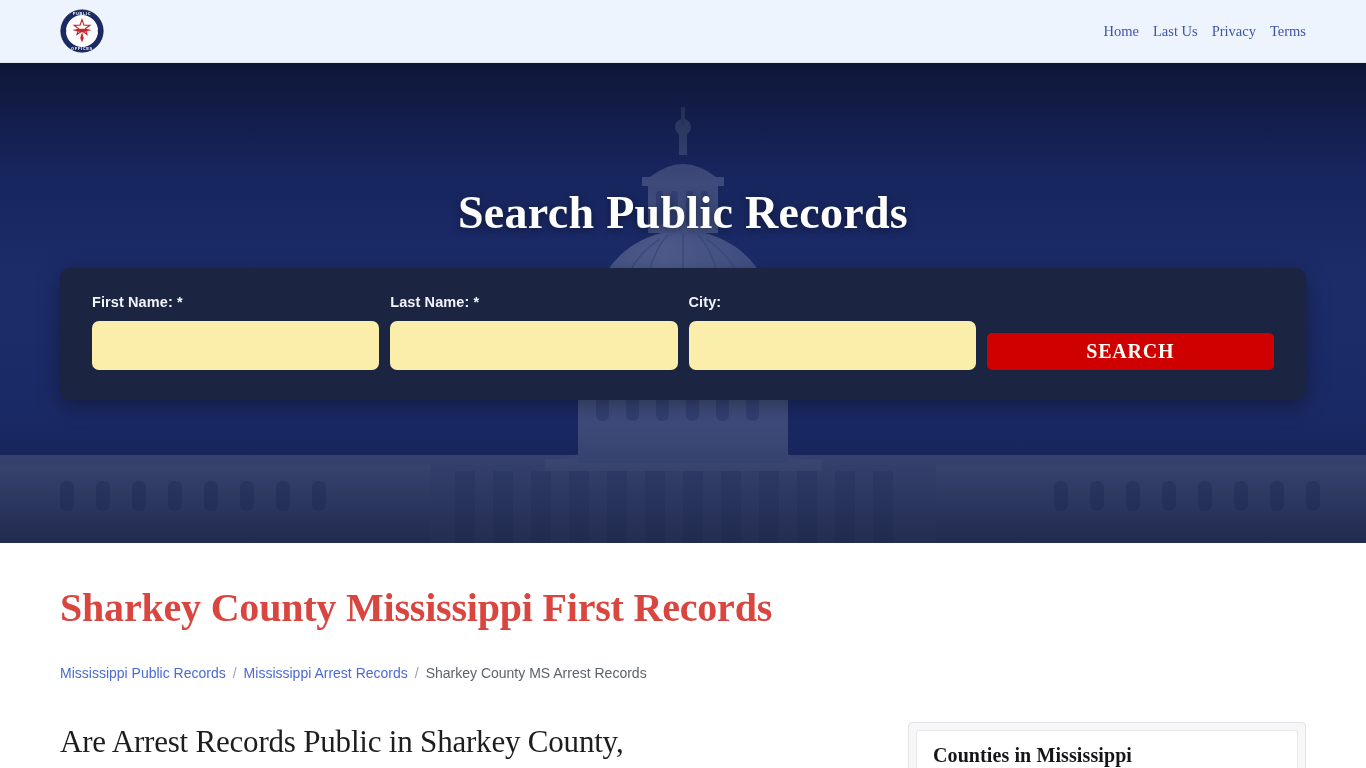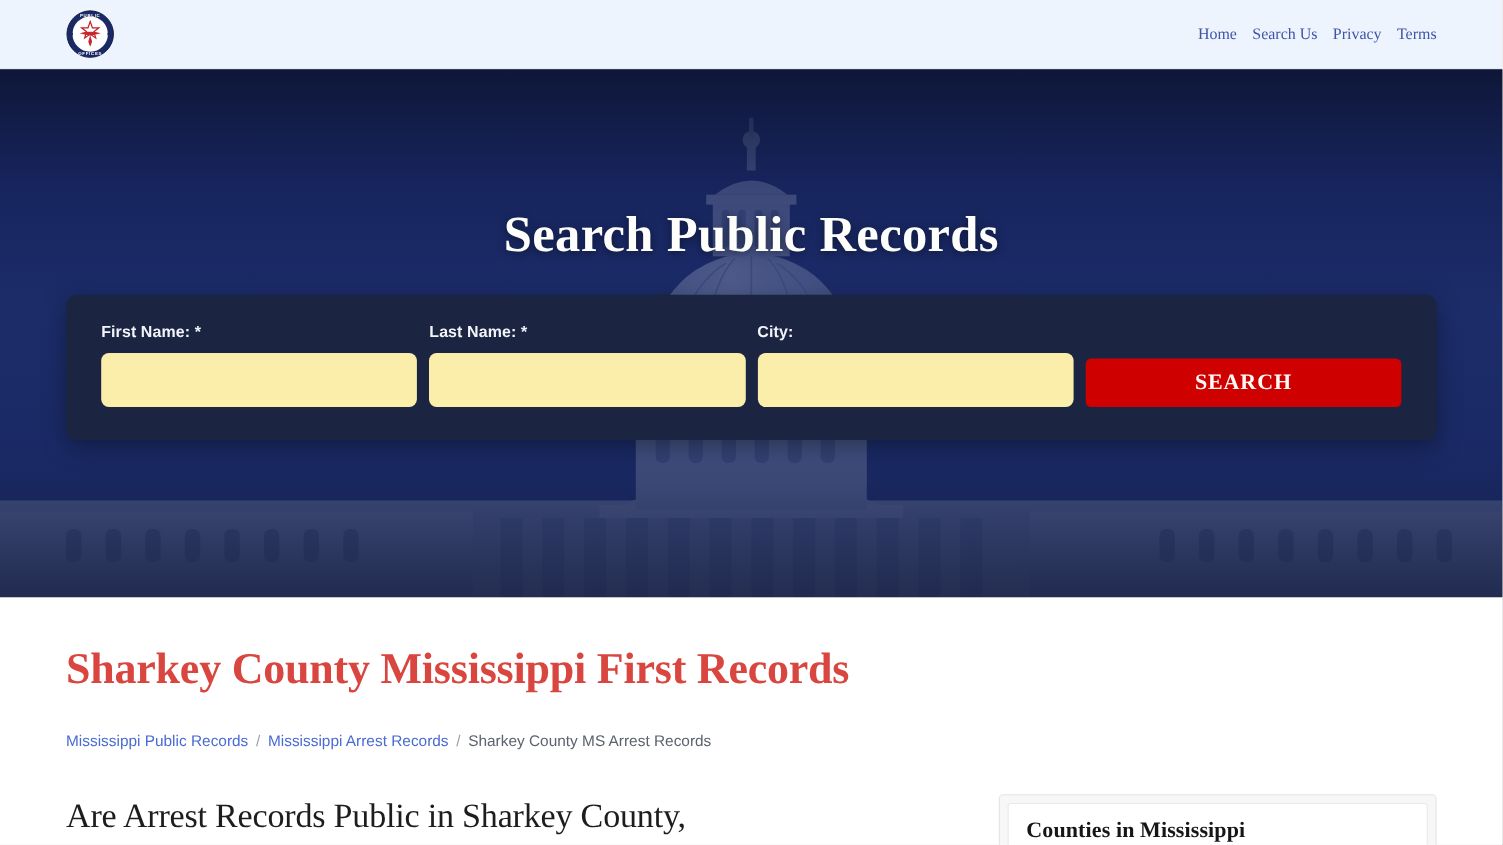--- a/index.html
+++ b/index.html
@@ -136,21 +136,21 @@
     background: #fbeeab;
     padding: 0 12px;
     font-size: 15px;
     font-family: "Liberation Sans", sans-serif;
     color: #2a2a2a;
     outline: none;
     width: 100%;
   }
   .search-btn {
     width: 289px;
-    height: 44px;
+    height: 37px;
     background: #cf0000;
     border: none;
     border-radius: 5px;
     color: #fffaf5;
     font-family: "Liberation Serif", serif;
     font-size: 20px;
     font-weight: bold;
     letter-spacing: 0.8px;
     cursor: pointer;
   }
@@ -240,21 +240,21 @@
         <circle cx="12" cy="50" r="2.6" fill="#1b2a66"></circle>
         <circle cx="88" cy="50" r="2.6" fill="#1b2a66"></circle>
         <text x="50" y="14" font-family="Liberation Sans, sans-serif" font-size="9" font-weight="bold" fill="#ffffff" text-anchor="middle" letter-spacing="1.5">PUBLIC</text>
         <text x="50" y="94" font-family="Liberation Sans, sans-serif" font-size="9" font-weight="bold" fill="#ffffff" text-anchor="middle" letter-spacing="1.5">OFFICES</text>
       </svg>
     </span>
   </a>
 
   <nav class="main-nav">
     <a href="#">Home</a>
-    <a href="#">Search Us</a>
+    <a href="#">Last Us</a>
     <a href="#">Privacy</a>
     <a href="#">Terms</a>
   </nav>
 </header>
 
 <section class="hero">
   <div class="hero-photo">
     <svg width="1366" height="480" viewBox="0 0 1366 480" preserveAspectRatio="xMidYMid slice" aria-hidden="true">
       <defs>
         <linearGradient id="skyg" x1="0" y1="0" x2="0" y2="1">

